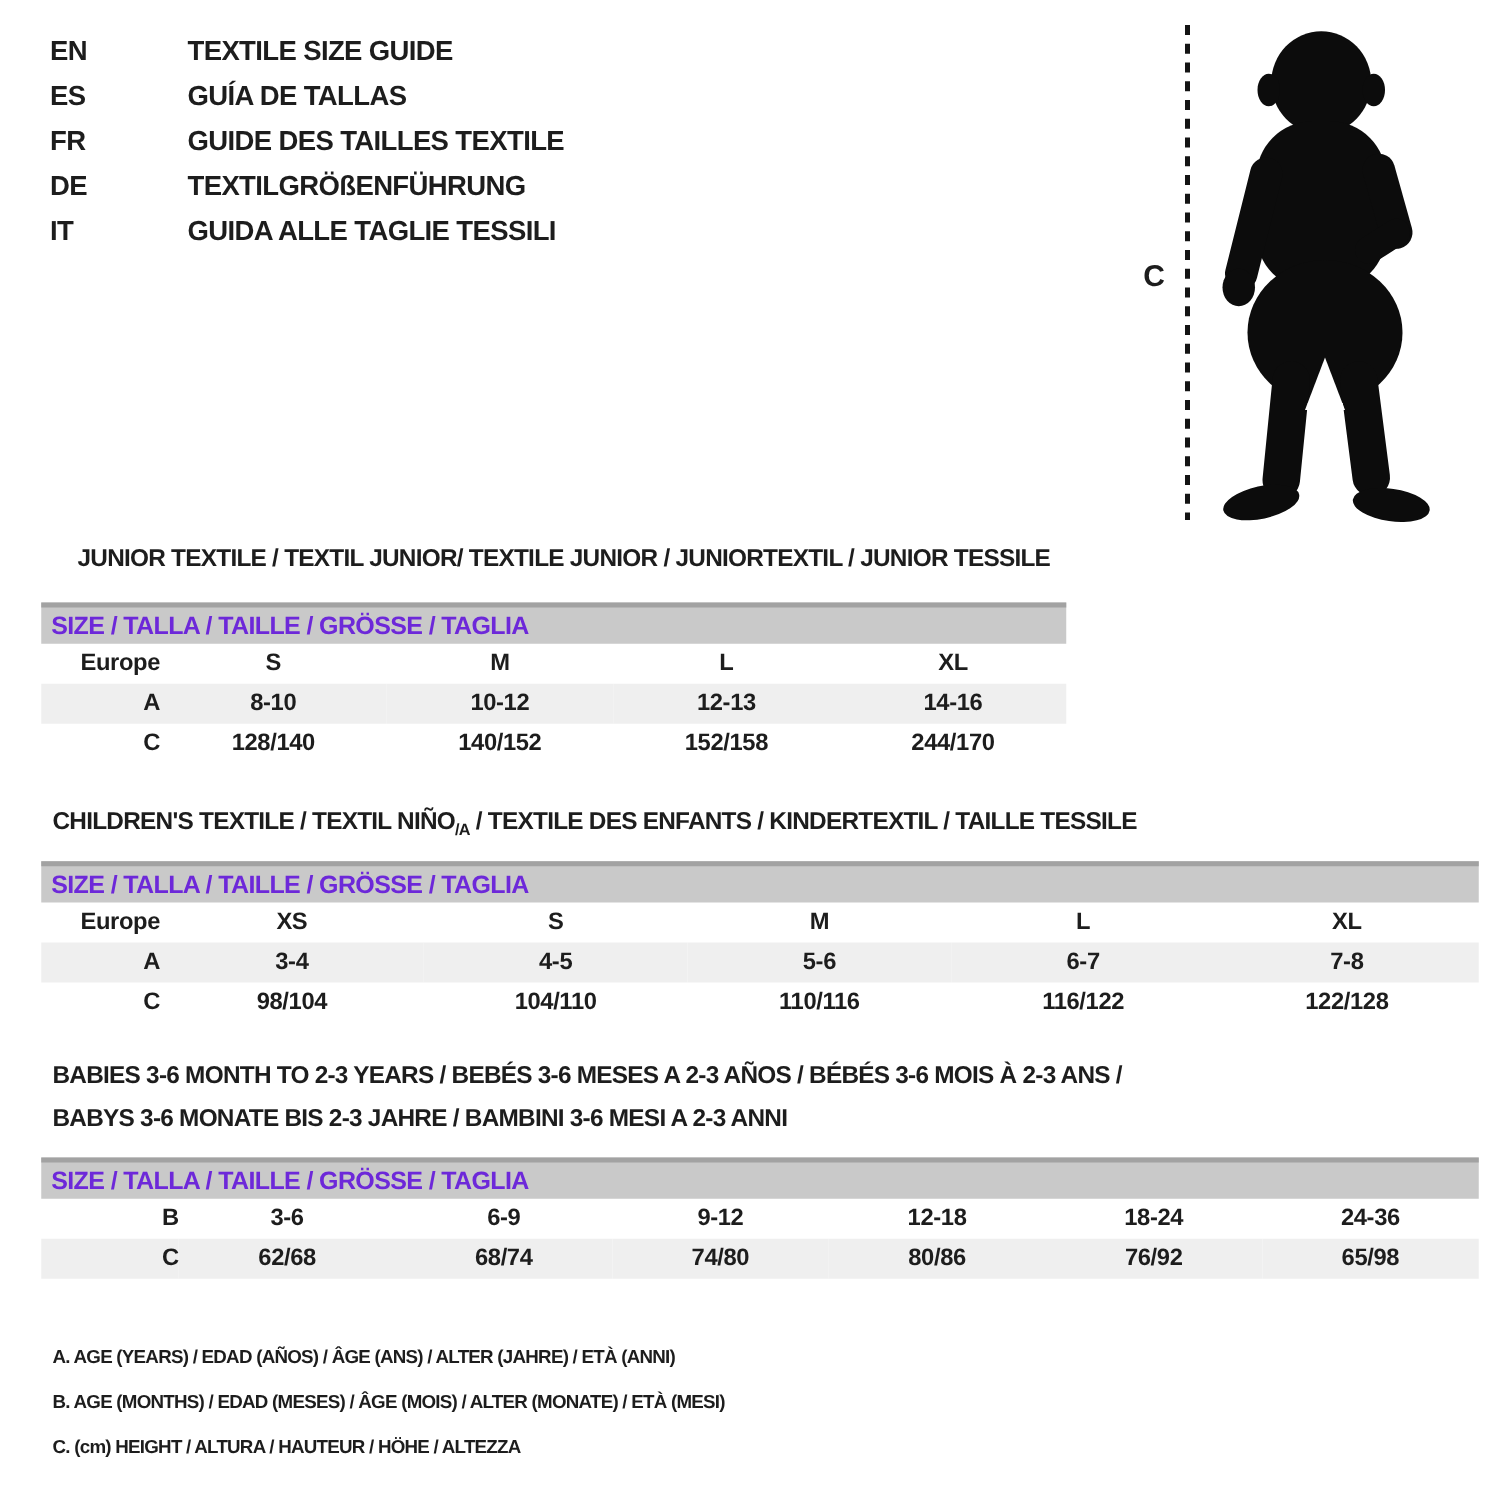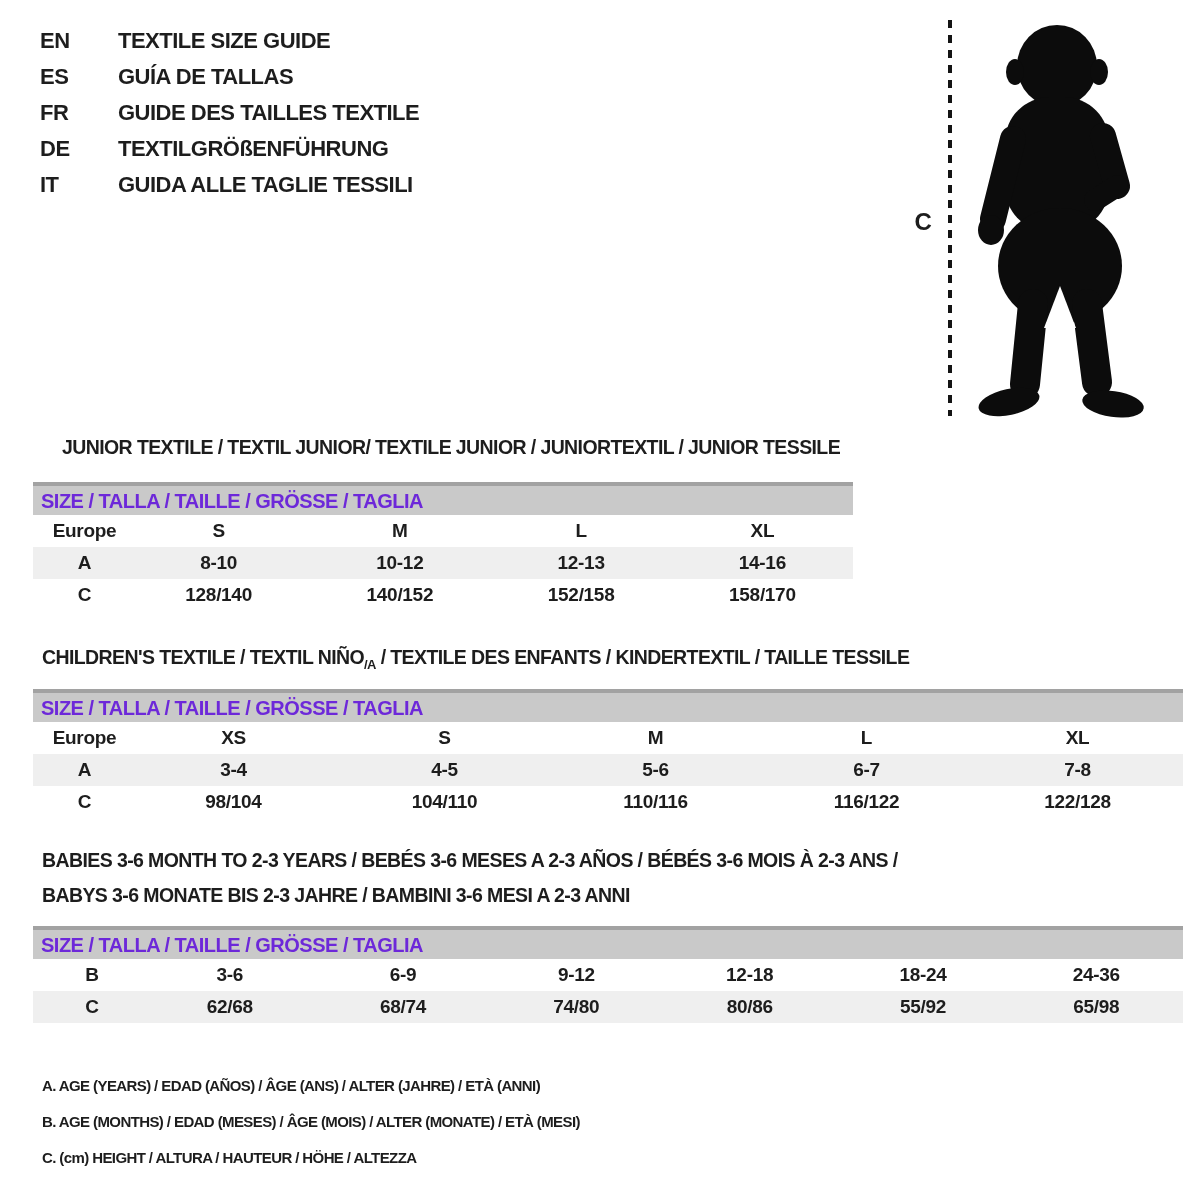--- a/index.html
+++ b/index.html
@@ -6,38 +6,38 @@
   body{
     position:relative;width:1200px;height:1200px;overflow:hidden;
     font-family:"Liberation Sans",sans-serif;font-weight:bold;color:#1d1d1d;
     -webkit-font-smoothing:antialiased;
   }
   .abs{position:absolute;}
 
   
   .lang-row{display:flex;height:36px;align-items:flex-start;letter-spacing:-0.5px;}
   .lang-code{width:78px;font-size:22px;}
-  .lang-title{font-size:22px;}
+  .lang-title{font-size:22px;margin-left:32px;}
 
   
   .c-label{font-size:24px;letter-spacing:-0.5px;}
 
   
   .heading{font-size:19.5px;letter-spacing:-0.6px;white-space:nowrap;}
   .heading .sub{font-size:13px;vertical-align:sub;}
 
   
   .size-bar{
     box-sizing:border-box;height:33px;line-height:30px;
     background:#c9c9c9;border-top:4px solid #a2a2a2;
     padding-left:8px;font-size:20px;letter-spacing:-0.5px;color:#6d28d9;
   }
   table{border-collapse:collapse;table-layout:fixed;width:100%;}
   td{height:32px;text-align:center;font-size:19px;letter-spacing:-0.3px;padding:0;}
-  td.lbl{text-align:center;padding-left:8px;}
+  td.lbl{text-align:right;padding-left:8px;}
   tr.alt{background:#efefef;}
 
   
   .note-line{font-size:15px;line-height:36px;letter-spacing:-0.6px;white-space:nowrap;}
 </style>
 </head>
 <body>
 
 <div class="abs" style="left:40px;top:28px;">
   <div class="lang-row">
@@ -122,21 +122,21 @@
       <td>8-10</td>
       <td>10-12</td>
       <td>12-13</td>
       <td>14-16</td>
     </tr>
     <tr>
       <td class="lbl">C</td>
       <td>128/140</td>
       <td>140/152</td>
       <td>152/158</td>
-      <td>158/170</td>
+      <td>244/170</td>
     </tr>
   </tbody>
     </table>
 </div>
 
 <div class="abs heading" style="left:42px;top:646px;">
   <span>CHILDREN'S TEXTILE / TEXTIL NIÑO</span><span class="sub">/A</span><span> / TEXTILE DES ENFANTS / KINDERTEXTIL / TAILLE TESSILE</span>
 </div>
 
 <div class="abs" style="left:33px;top:689px;width:1150px;">
@@ -205,21 +205,21 @@
       <td>12-18</td>
       <td>18-24</td>
       <td>24-36</td>
     </tr>
     <tr class="alt">
       <td class="lbl">C</td>
       <td>62/68</td>
       <td>68/74</td>
       <td>74/80</td>
       <td>80/86</td>
-      <td>55/92</td>
+      <td>76/92</td>
       <td>65/98</td>
     </tr>
   </tbody>
     </table>
 </div>
 
 <div class="abs" style="left:42px;top:1068px;">
   <div class="note-line">A. AGE (YEARS) / EDAD (AÑOS) / ÂGE (ANS) / ALTER (JAHRE) / ETÀ (ANNI)</div>
   <div class="note-line">B. AGE (MONTHS) / EDAD (MESES) / ÂGE (MOIS) / ALTER (MONATE) / ETÀ (MESI)</div>
   <div class="note-line">C. (cm) HEIGHT / ALTURA / HAUTEUR / HÖHE / ALTEZZA</div>

